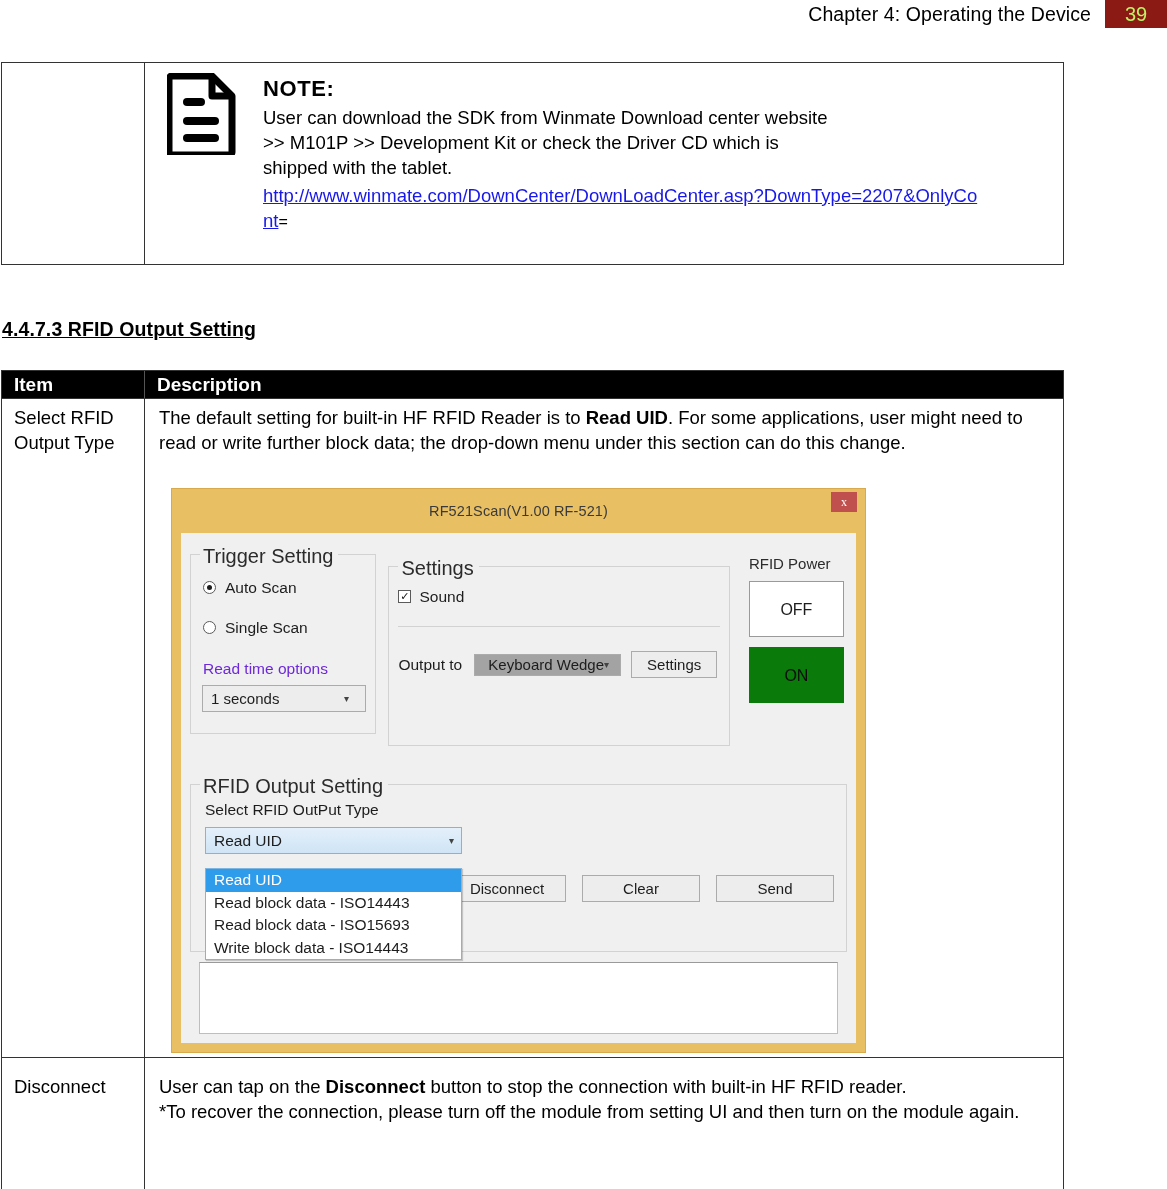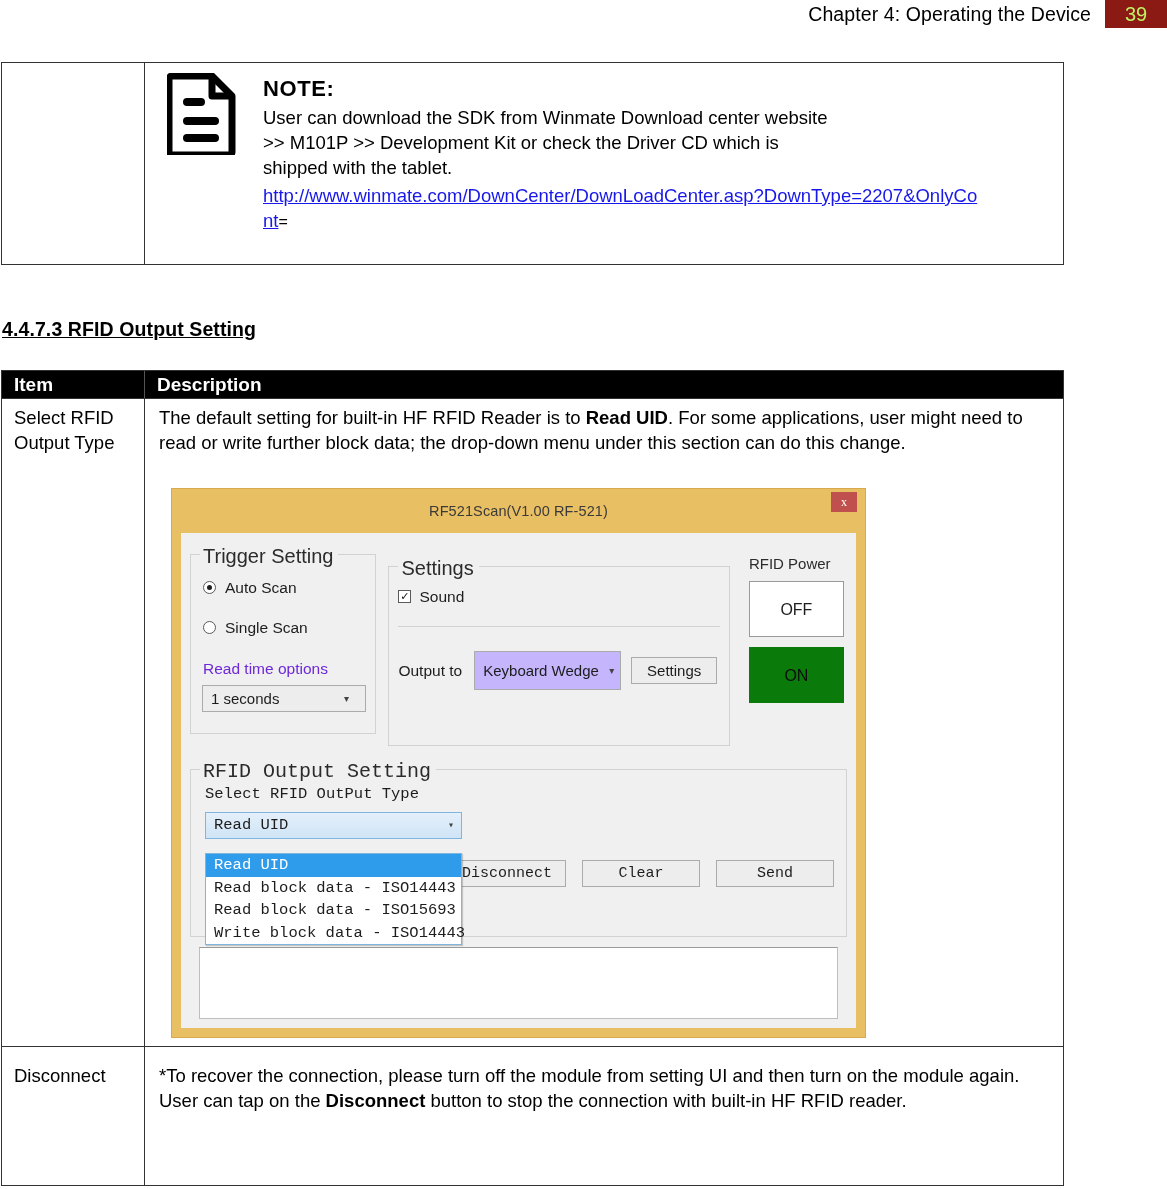--- a/index.html
+++ b/index.html
@@ -300,26 +300,26 @@
     margin: 17px 9px 0 9px;
   }
   .output-row {
     display: flex;
     align-items: center;
     margin: 24px 0 0 9px;
     font-size: 15.5px;
     color: #1d1d1d;
   }
   .combo-wedge {
-    width: 147px; height: 39px;
+    width: 147px; height: 22px;
     border: 1px solid #ABABAB;
-    background: #c4b5fd;
+    background: #a3a3a3;
     display: flex;
     align-items: center;
-    justify-content: space-between;
+    justify-content: center;
     padding: 0 6px 0 8px;
     font-size: 15px;
     margin-left: 12px;
   }
   .btn {
     border: 1px solid #ABABAB;
     background: #EDEDED;
     font-size: 15px;
     color: #1d1d1d;
     text-align: center;
@@ -342,24 +342,23 @@
     background: #0A7A0A;
     border: 1px solid #0A7A0A;
     font-size: 16px;
     color: #0d0d0d;
     display: flex; align-items: center; justify-content: center;
     margin-top: 10px;
   }
 
   
   .gb-output {
-    margin-top: 23px;
+    margin-top: 38px;
     height: 168px;
     position: relative;
-    font-family: Liberation Mono, monospace;
   }
   .sel-label {
     margin: 12px 0 5px 14px;
     font-size: 15.5px;
     color: #1d1d1d;
   }
   .combo-open {
     position: relative;
     margin-left: 14px;
     width: 257px; height: 27px;
@@ -549,20 +548,20 @@
 
         </div>
       </div>
 
     </div>
   </div>
 
   <div class="row row-disconnect">
     <div class="cell-item">Disconnect</div>
     <div class="cell-desc">
-      <p>*To recover the connection, please turn off the module from setting UI and then turn on the module again.</p>
       <p>
         <span>User can tap on the </span><span class="bold">Disconnect</span><span> button to stop the connection with built-in HF RFID reader.</span>
       </p>
+      <p>*To recover the connection, please turn off the module from setting UI and then turn on the module again.</p>
     </div>
   </div>
 
 </div>
 
 </body></html>

